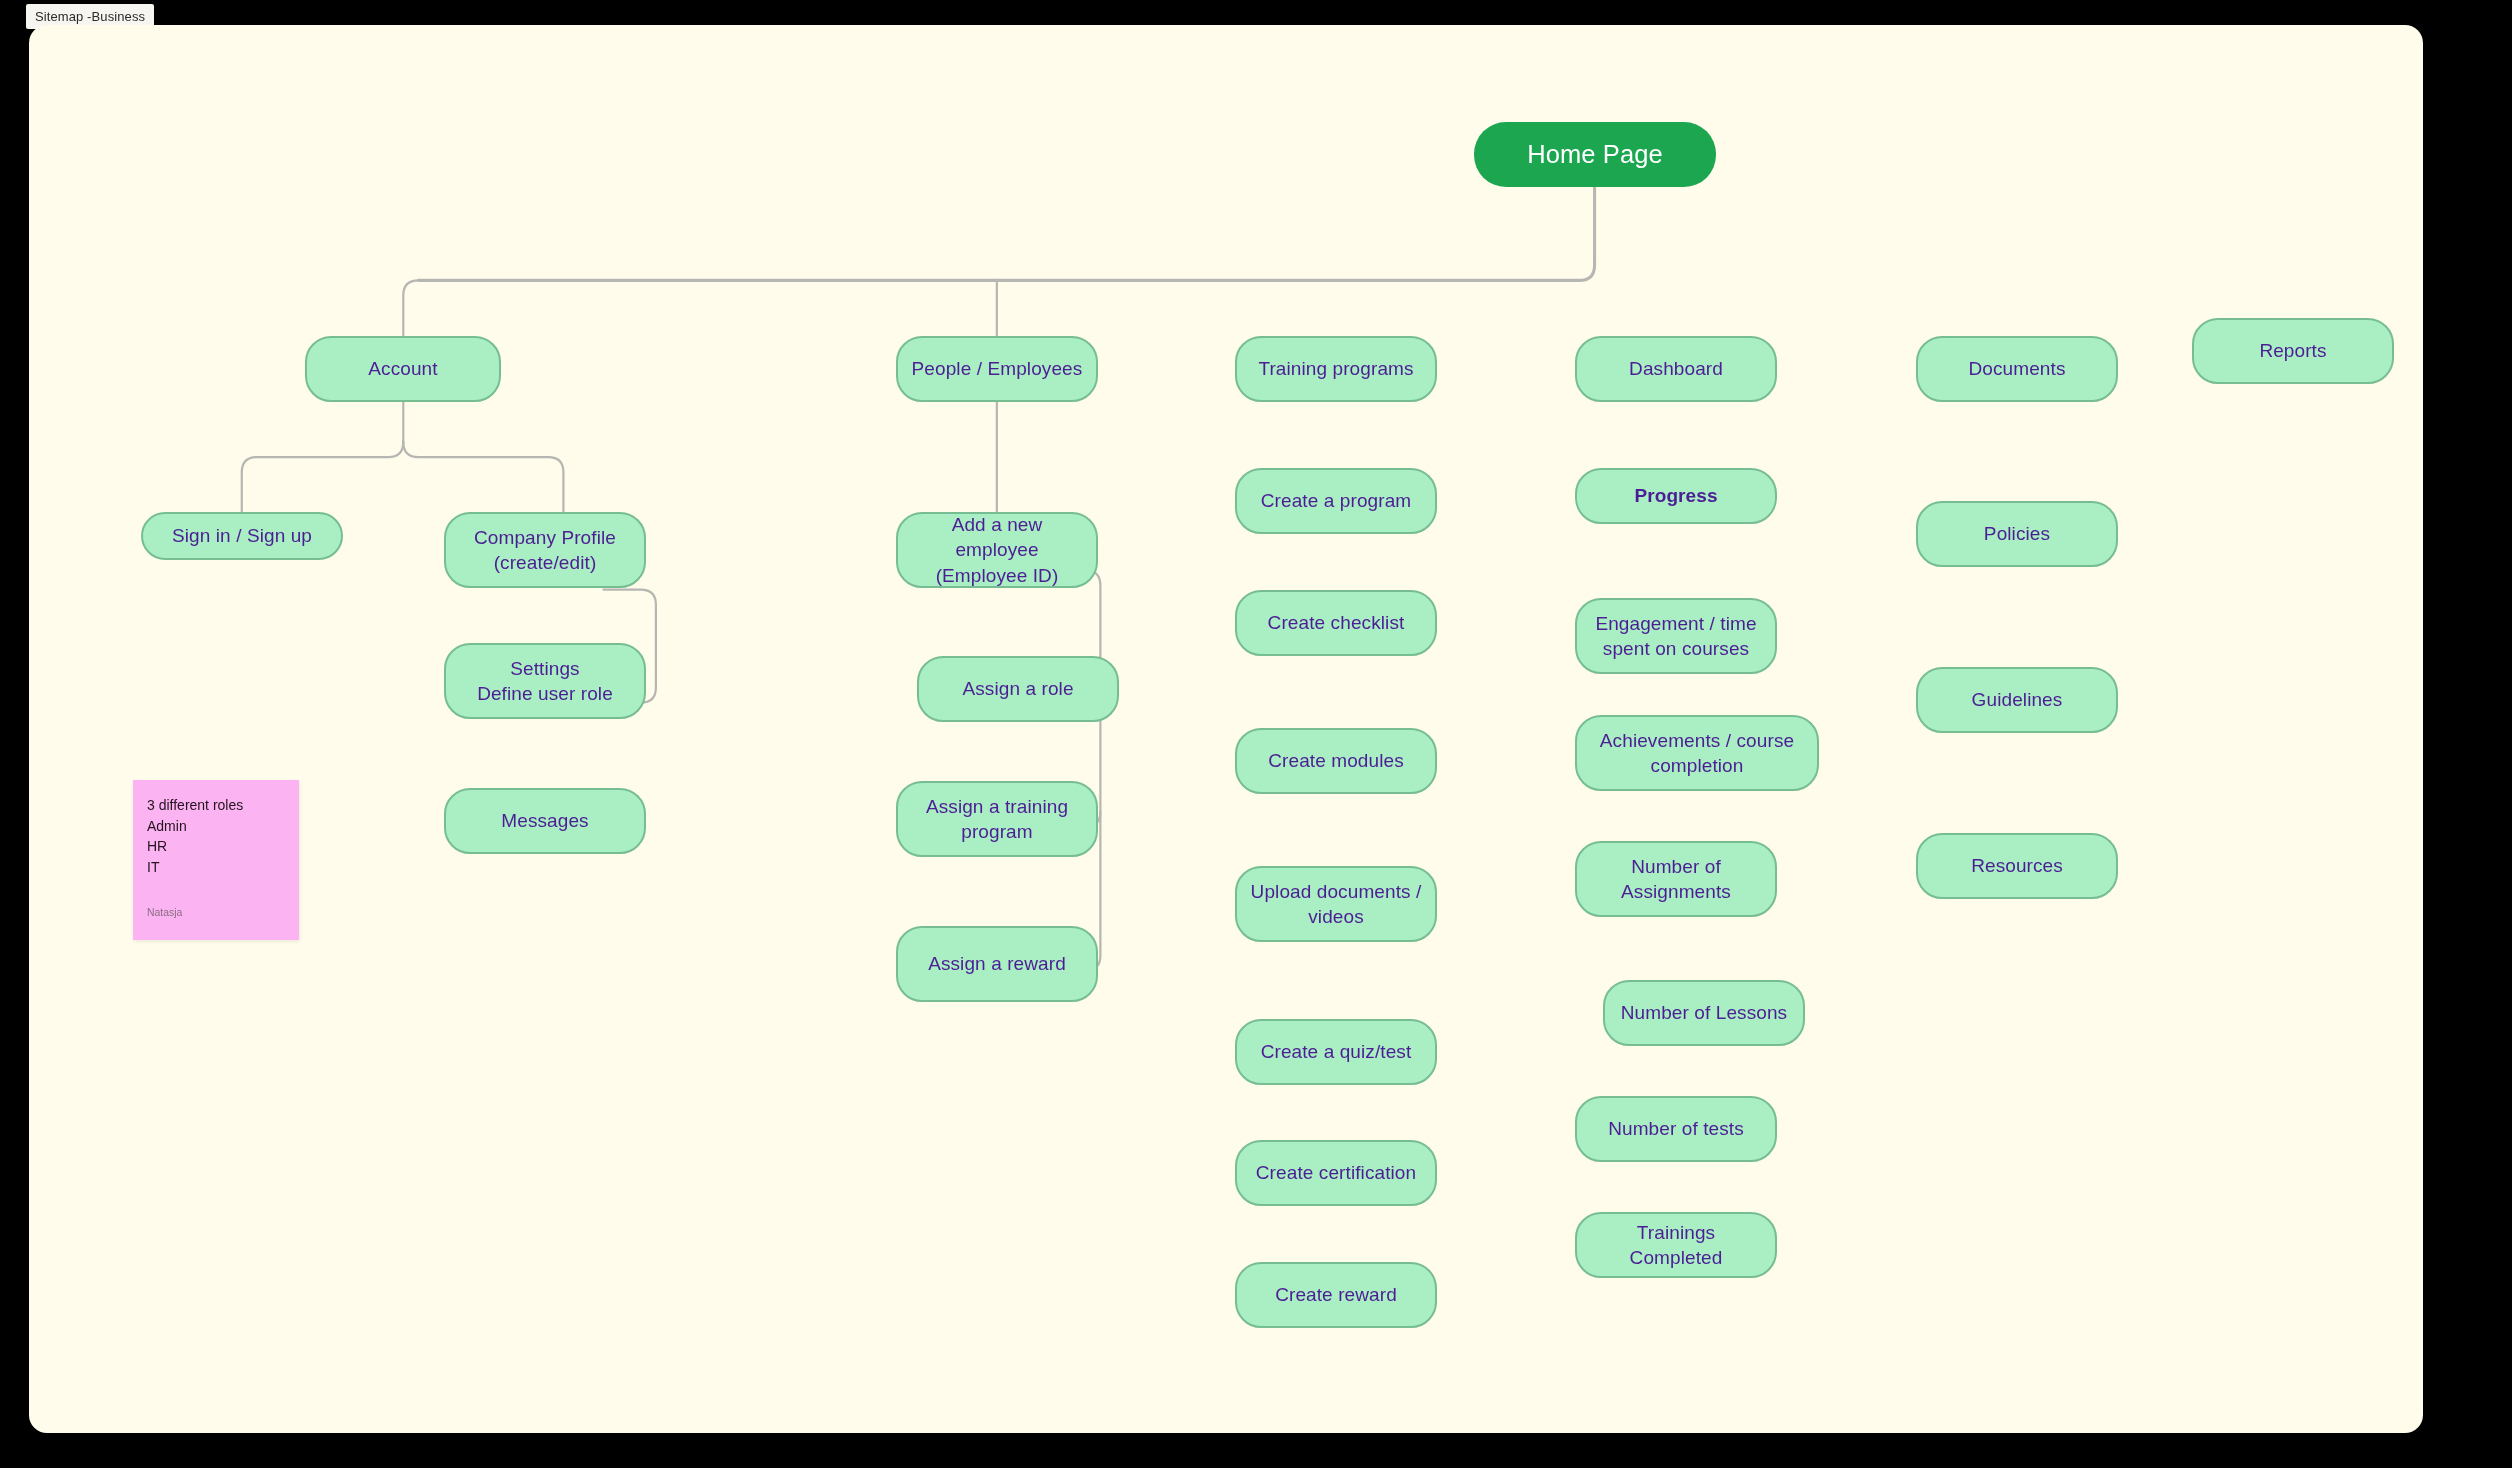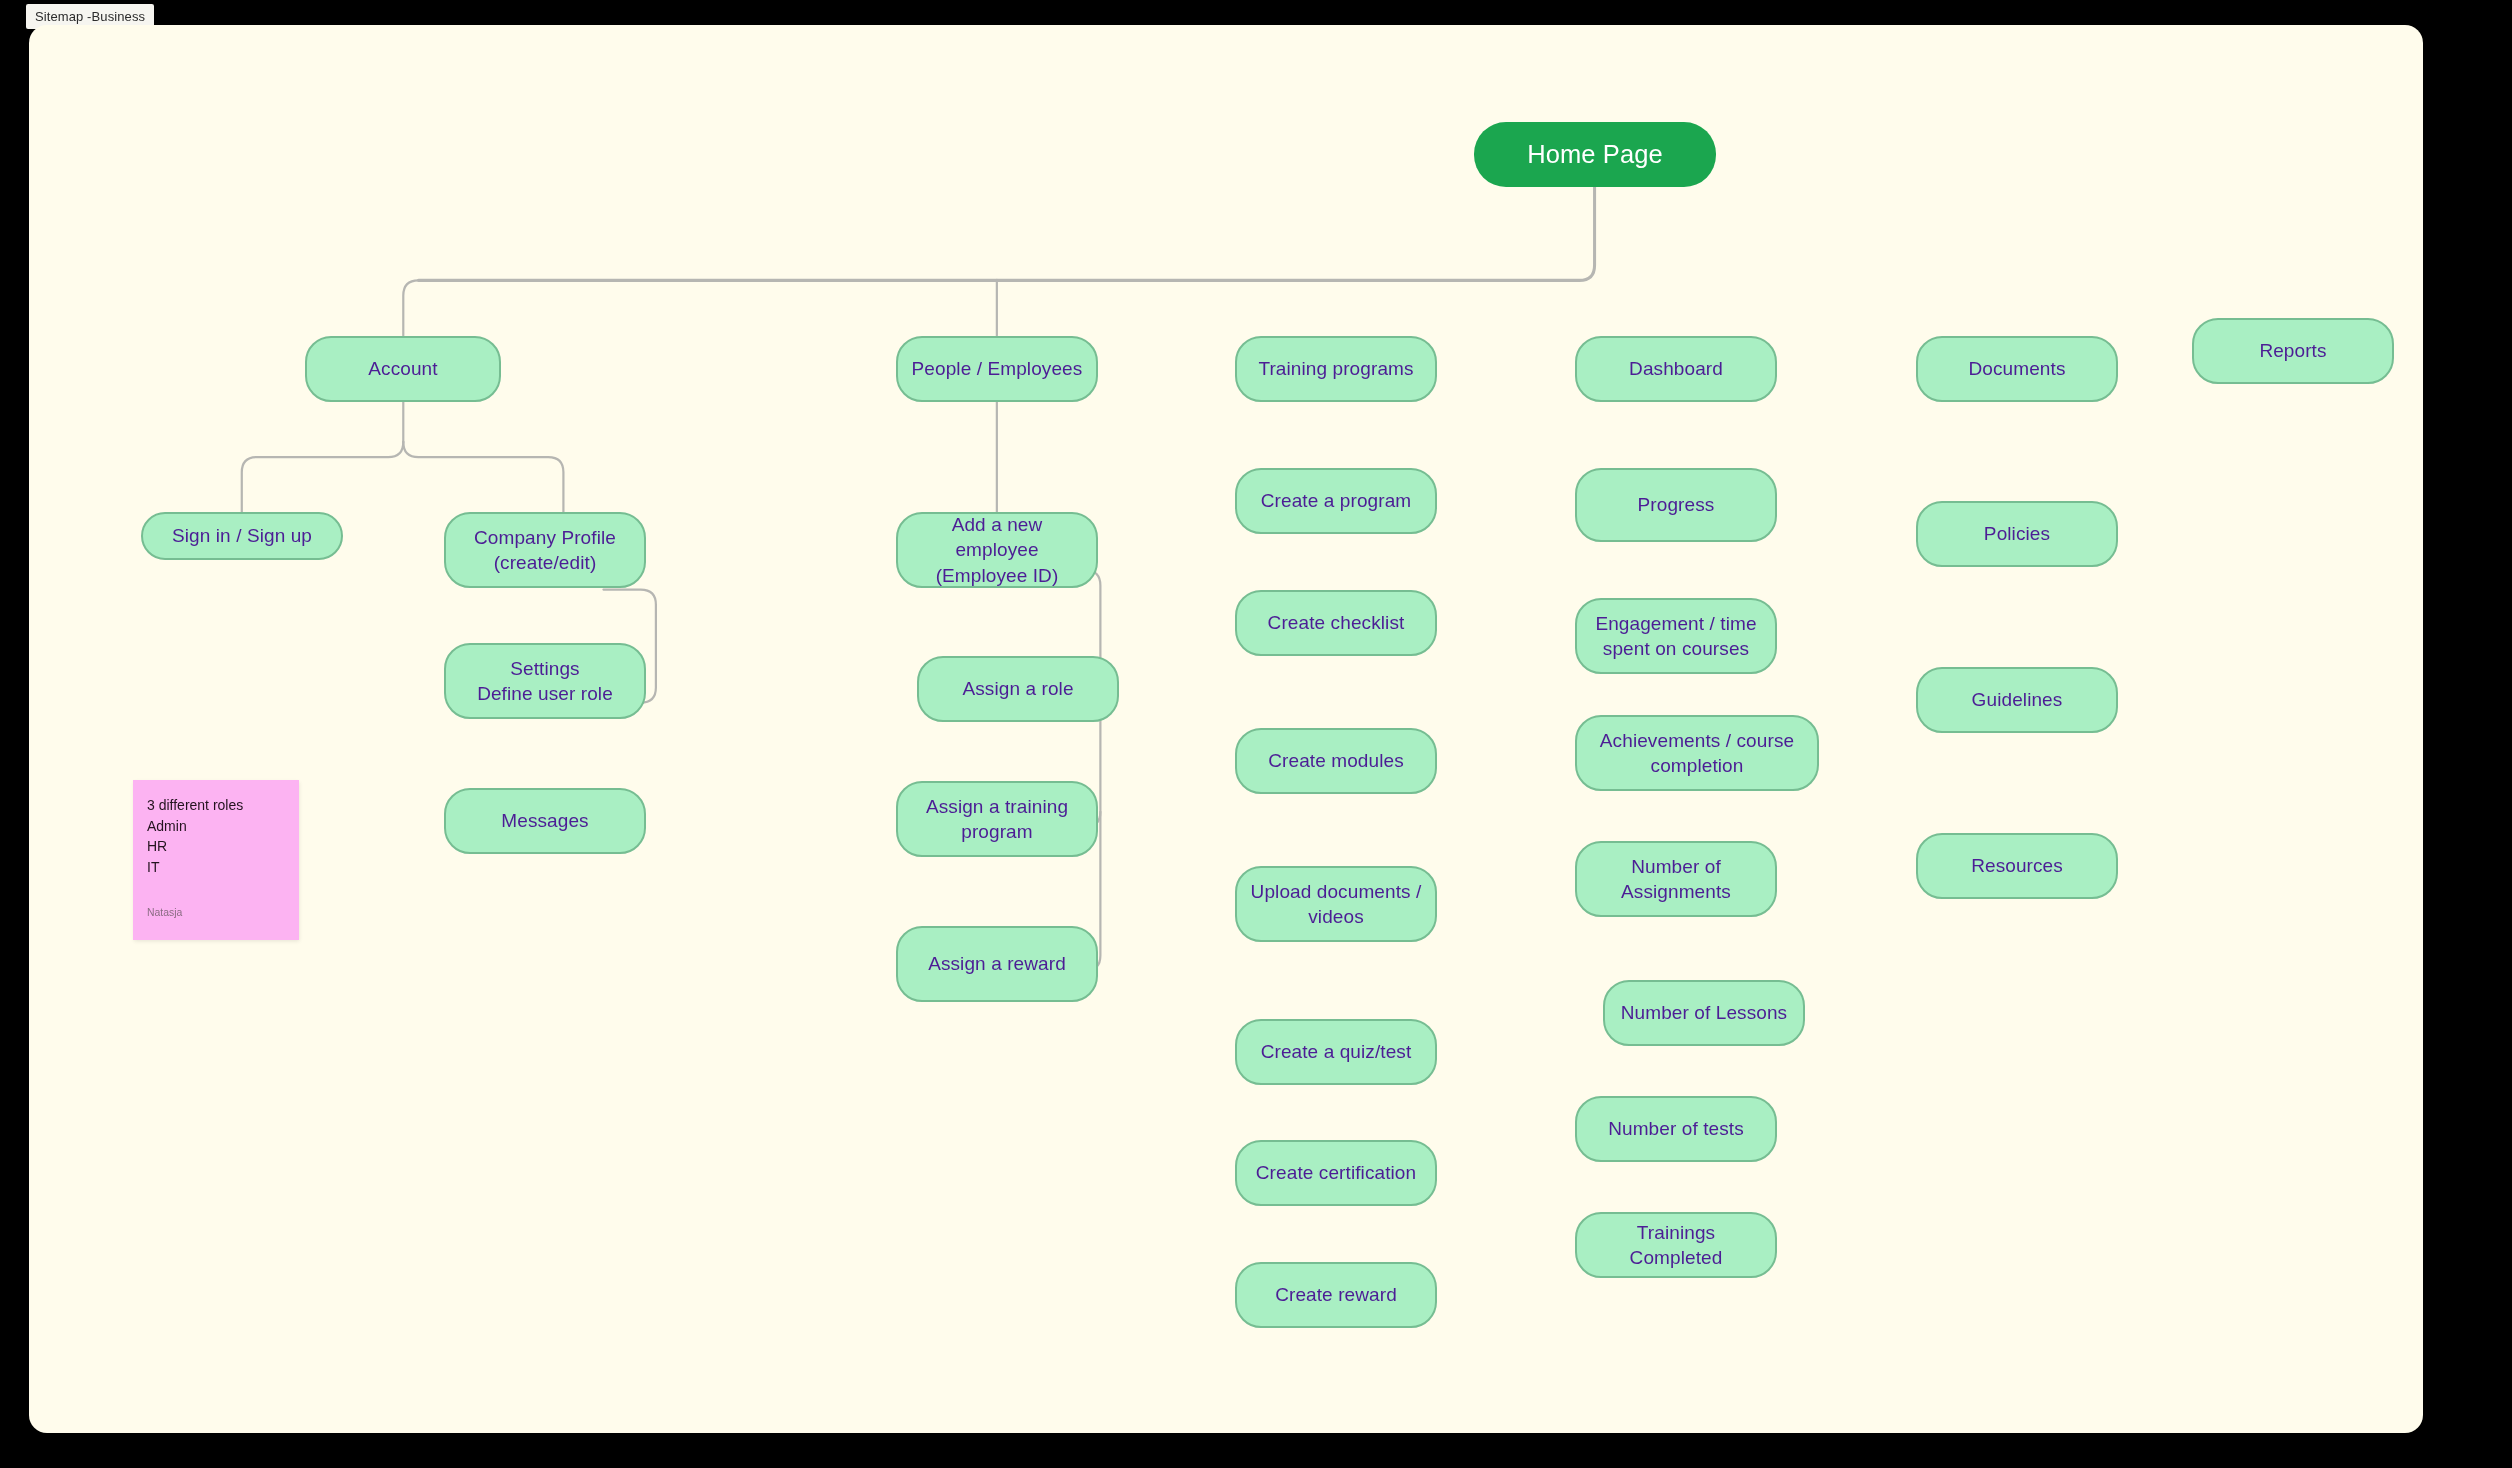--- a/index.html
+++ b/index.html
@@ -241,21 +241,21 @@
   </div>
 
   <div class="node" style="left:1206px; top:1237px; width:202px; height:66px;">
     <span>Create reward</span>
   </div>
 
   <div class="node" style="left:1546px; top:311px; width:202px; height:66px;">
     <span>Dashboard</span>
   </div>
 
-  <div class="node" style="left:1546px; top:443px; width:202px; height:74px;">
+  <div class="node" style="left:1546px; top:443px; width:202px; height:56px;font-weight:bold;">
     <span>Progress</span>
   </div>
 
   <div class="node" style="left:1546px; top:573px; width:202px; height:76px;">
     <span>
       <span>Engagement / time</span>
       <span class="line2">spent on courses</span>
     </span>
   </div>
 

